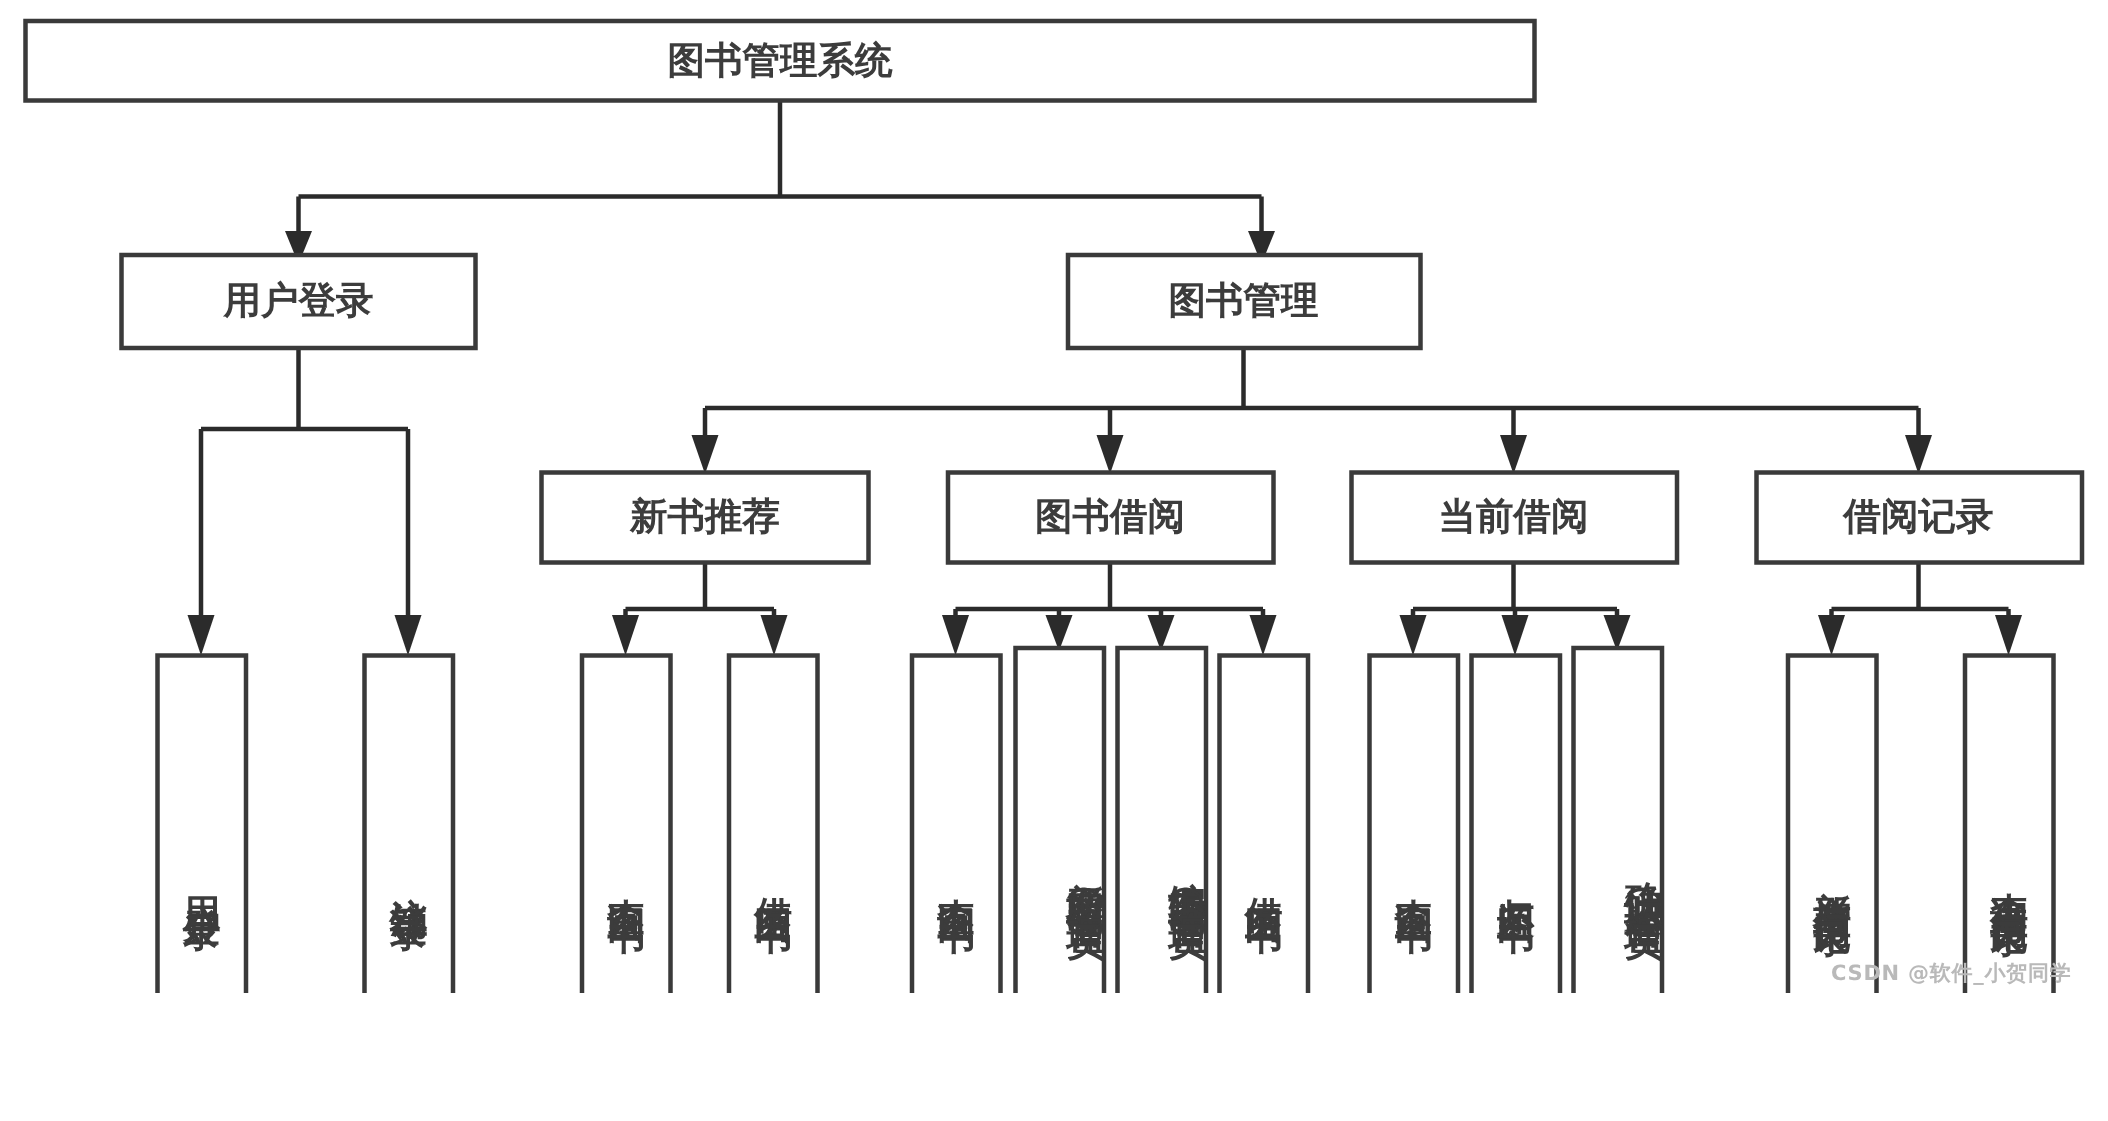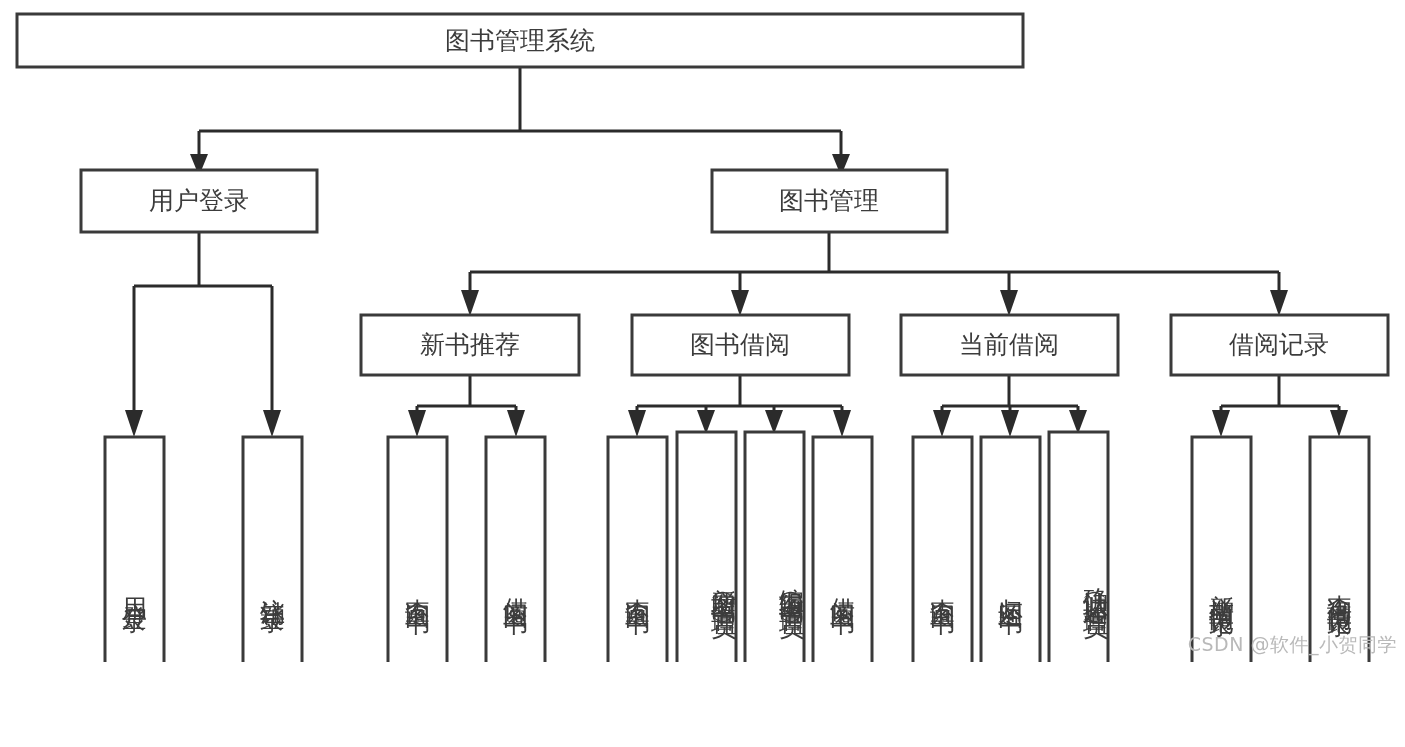--- a/index.html
+++ b/index.html
@@ -9,20 +9,21 @@
   }
   body {
     font-family: "DejaVu Sans", "Liberation Sans", sans-serif;
   }
   #diagram-root {
     position: relative;
     width: 1405px;
     height: 662px;
     background: #ffffff;
     overflow: hidden;
+    font-weight: bold;
   }
   svg.diagram-svg {
     position: absolute;
     left: 0;
     top: 0;
     width: 1405px;
     height: 747px;
   }
   .node-box {
     fill: #ffffff;
@@ -52,24 +53,24 @@
     font-size: 25px;
     color: #3c3c3c;
     letter-spacing: 4px;
     line-height: 1;
     white-space: nowrap;
     text-align: center;
     pointer-events: none;
   }
   .watermark {
     position: absolute;
-    right: 8px;
+    right: 24px;
     bottom: 4px;
     font-family: "DejaVu Sans", "Liberation Sans", sans-serif;
-    font-size: 19px;
+    font-size: 14px;
     color: #b9b9b9;
     white-space: nowrap;
     letter-spacing: 0.5px;
     margin-left: 32px;
   }
 </style>
 </head>
 <body>
 
 <div id="diagram-root">

